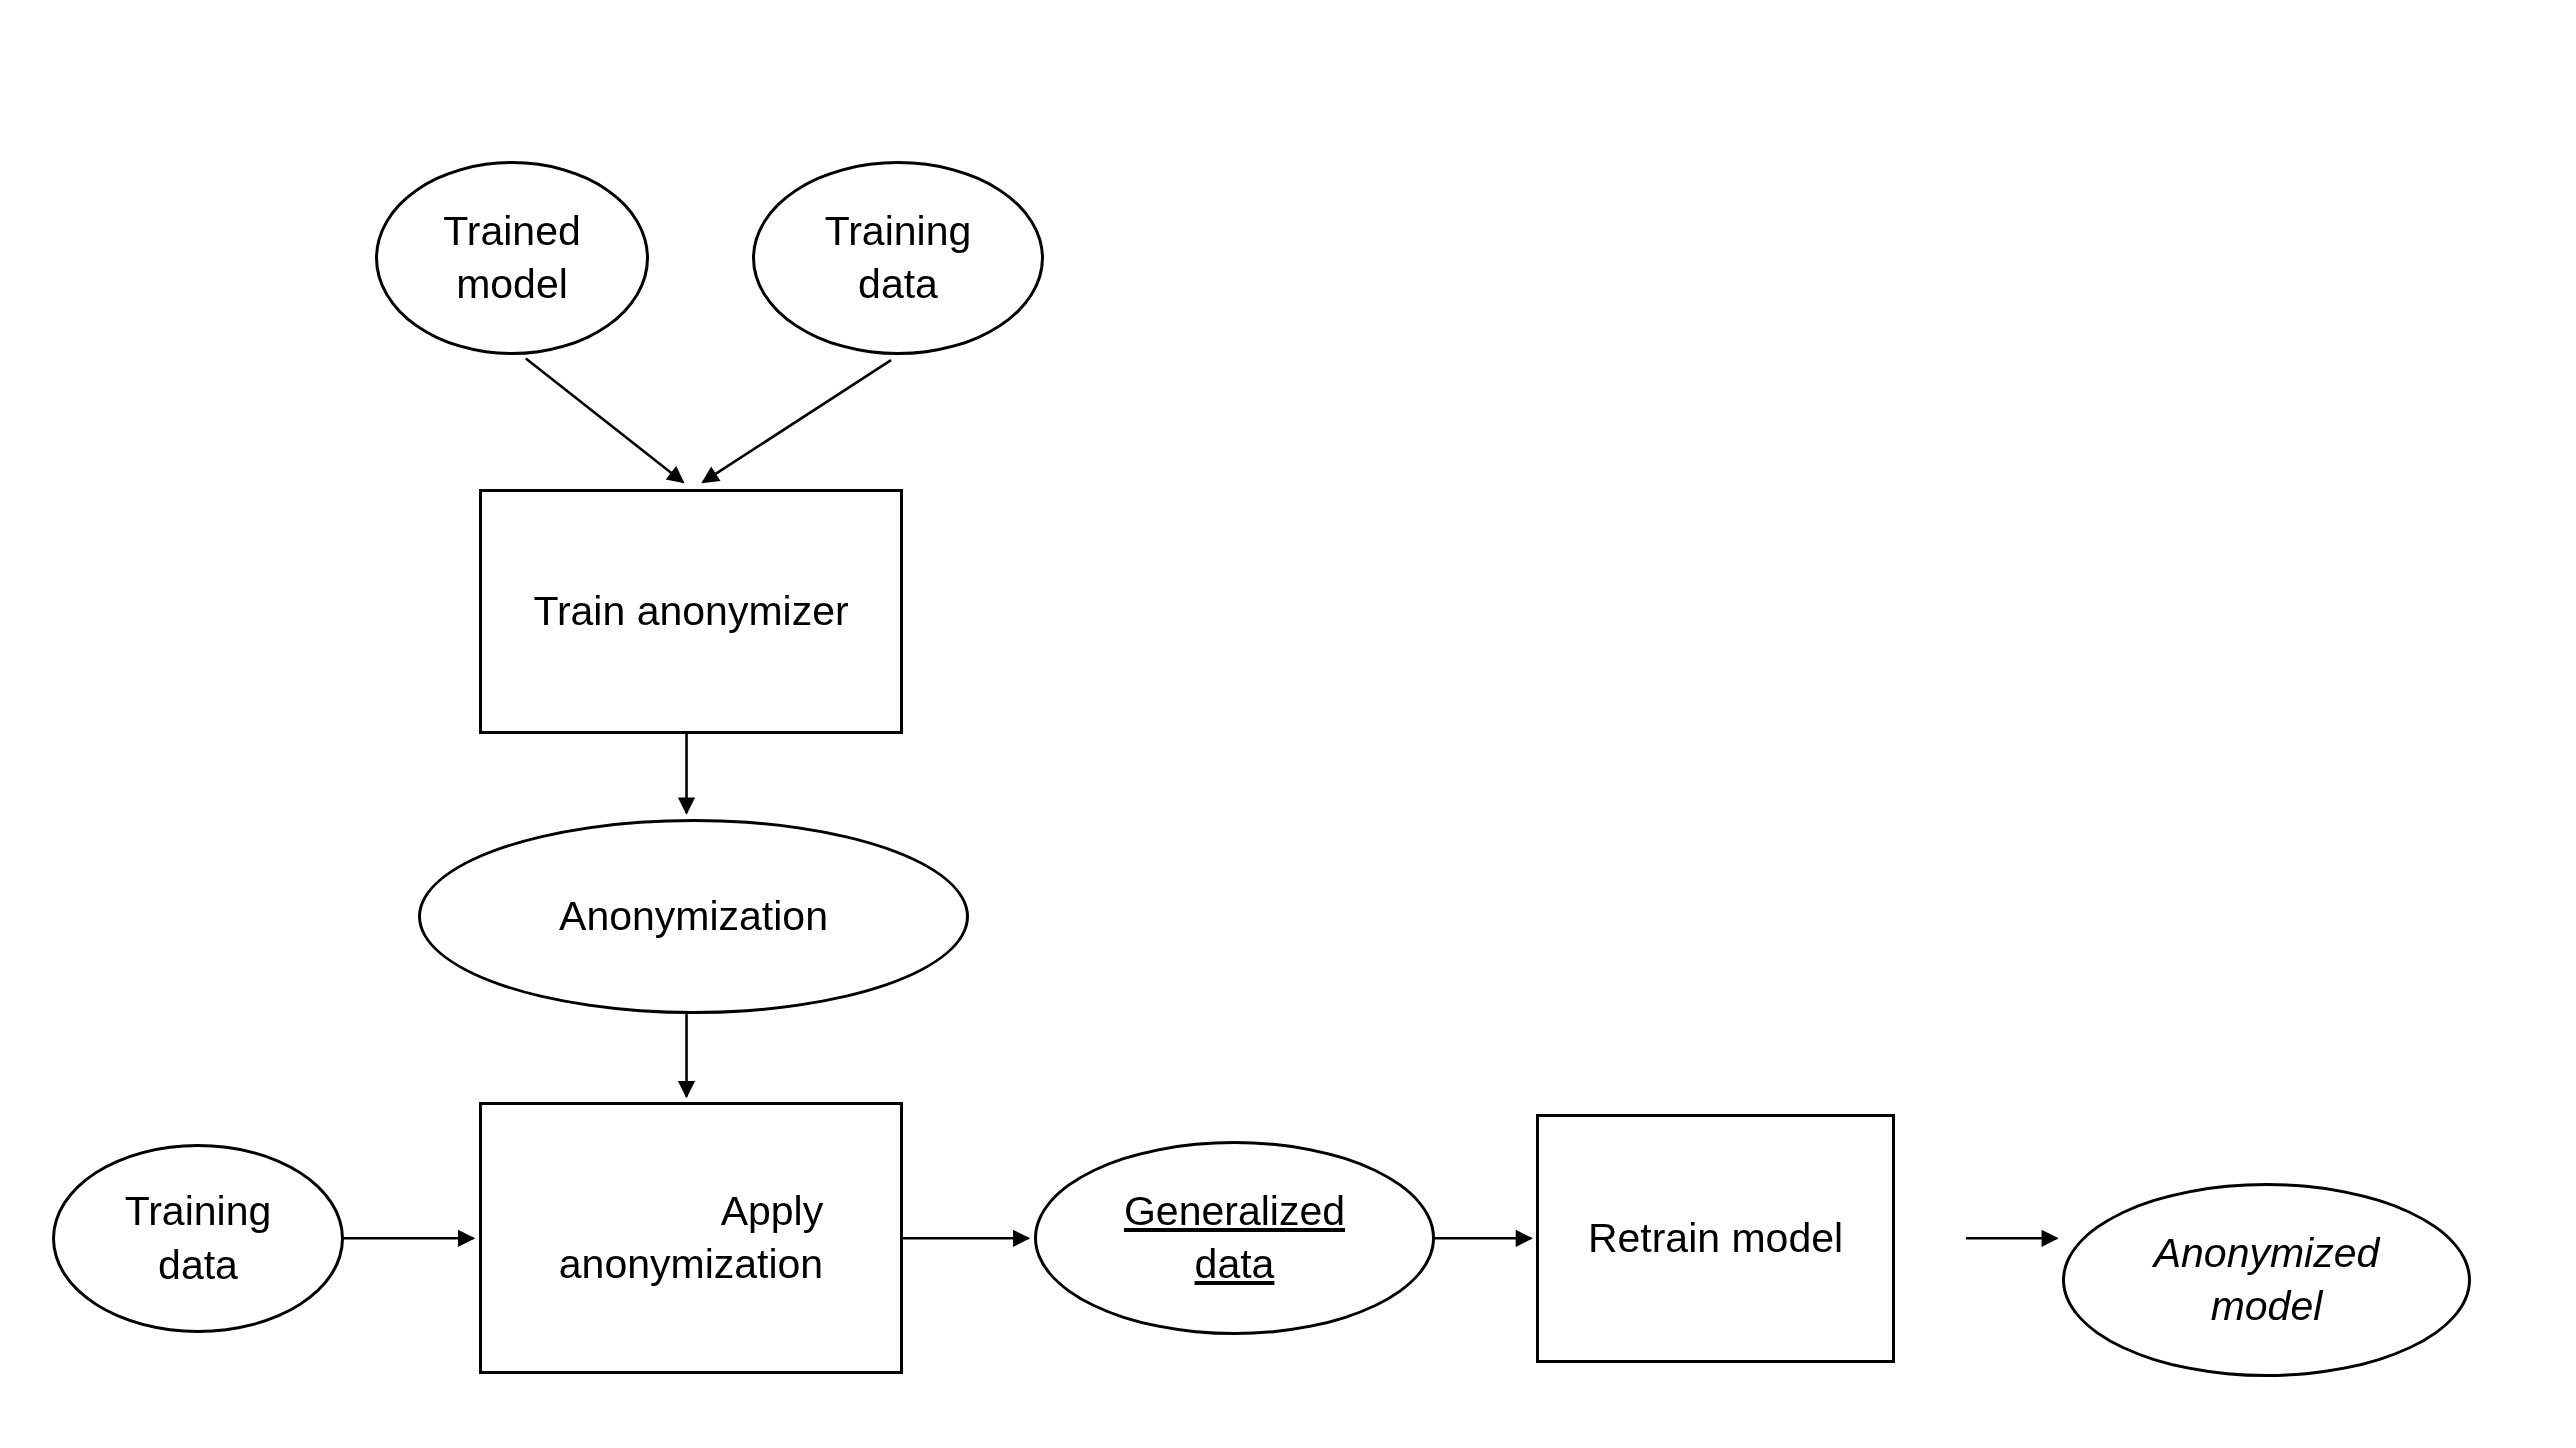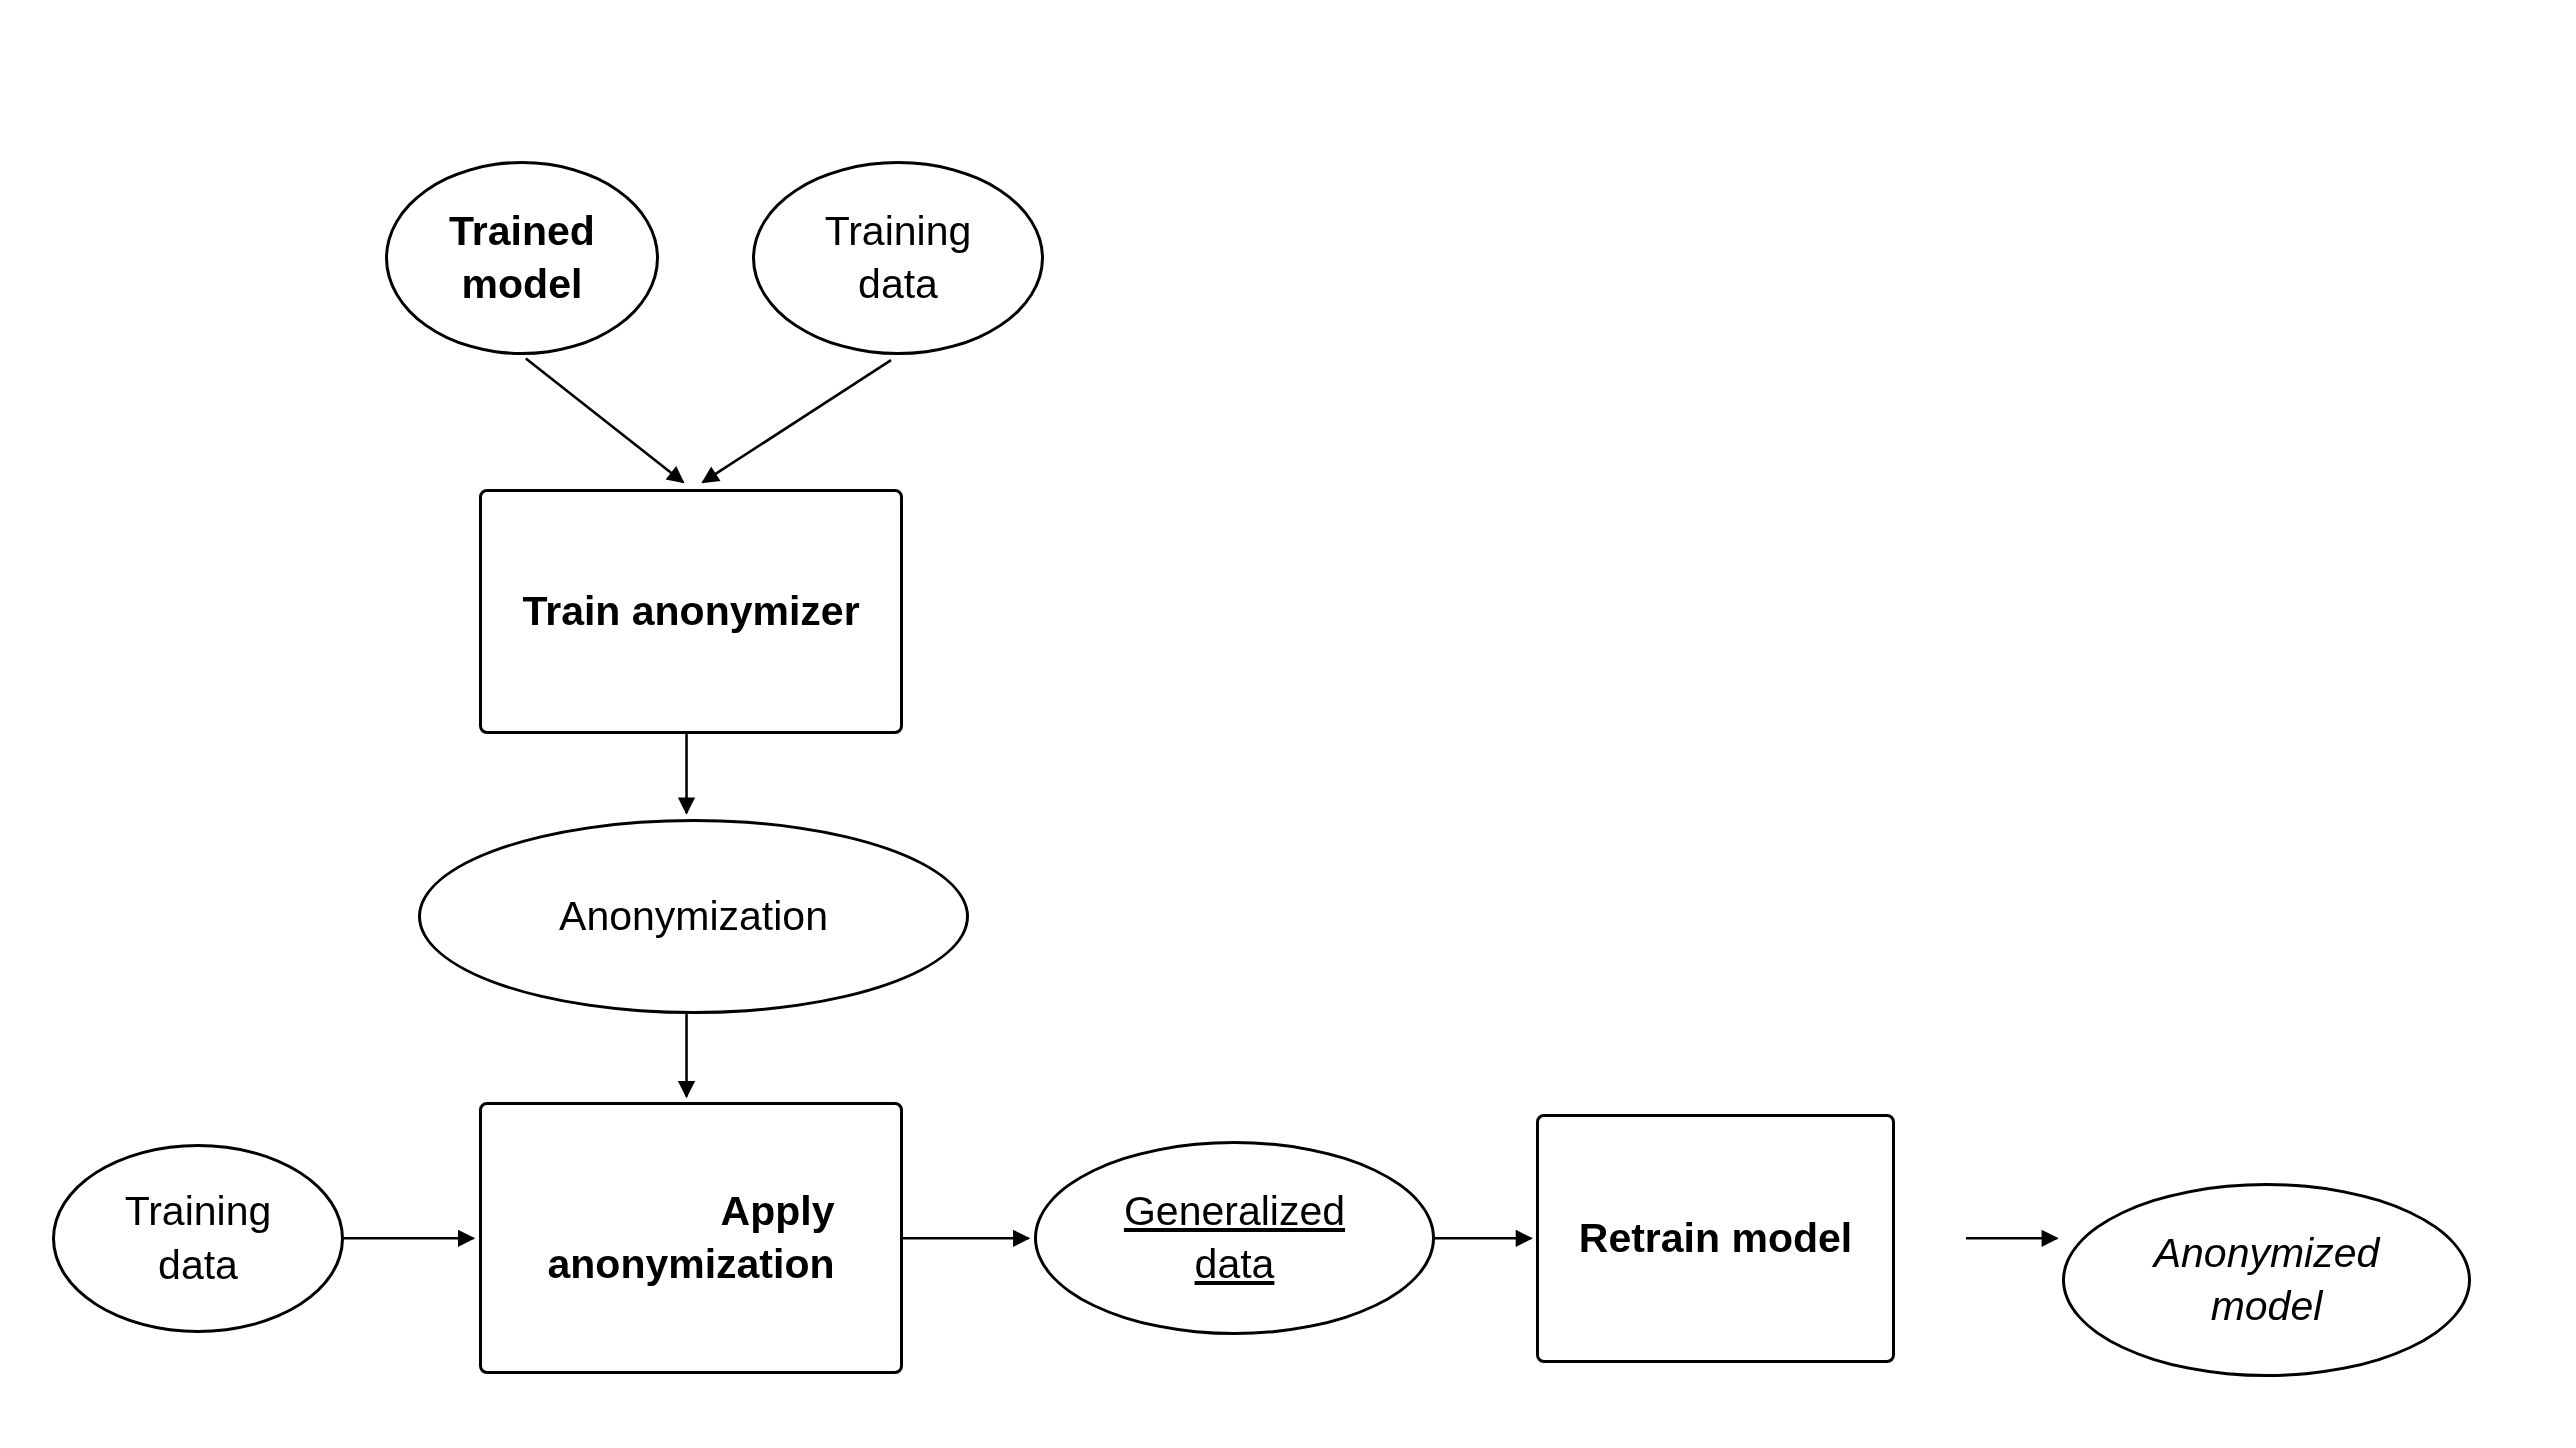--- a/index.html
+++ b/index.html
@@ -30,22 +30,21 @@
     background: #ffffff;
     display: flex;
     align-items: center;
     justify-content: center;
     text-align: center;
   }
   .node.ellipse {
     border-radius: 50%;
   }
   .node.rect {
-    border-radius: 8px;
-    font-weight: bold;
+    border-radius: 0;
   }
   .label {
     font-size: 41px;
     line-height: 1.3;
     white-space: pre-line;
     color: #000000;
   }
   .edge-line {
     stroke: #000000;
     stroke-width: 3;
@@ -66,21 +65,21 @@
     <line class="edge-line" x1="612" y1="417" x2="795" y2="561" marker-end="url(#arrowhead)"></line>
     <line class="edge-line" x1="1037" y1="419" x2="818" y2="561" marker-end="url(#arrowhead)"></line>
     <line class="edge-line" x1="799" y1="854" x2="799" y2="946" marker-end="url(#arrowhead)"></line>
     <line class="edge-line" x1="799" y1="1180" x2="799" y2="1276" marker-end="url(#arrowhead)"></line>
     <line class="edge-line" x1="400" y1="1441" x2="551" y2="1441" marker-end="url(#arrowhead)"></line>
     <line class="edge-line" x1="1051" y1="1441" x2="1197" y2="1441" marker-end="url(#arrowhead)"></line>
     <line class="edge-line" x1="1670" y1="1441" x2="1782" y2="1441" marker-end="url(#arrowhead)"></line>
     <line class="edge-line" x1="2288" y1="1441" x2="2394" y2="1441" marker-end="url(#arrowhead)"></line>
   </svg>
 
-  <div class="node ellipse" style="left:385px; top:161px; width:274px; height:194px;font-weight:bold;">
+  <div class="node ellipse" style="left:375px; top:161px; width:274px; height:194px;">
     <span class="label">Trained
 model</span>
   </div>
 
   <div class="node ellipse" style="left:752px; top:161px; width:292px; height:194px;">
     <span class="label">Training
 data</span>
   </div>
 
   <div class="node rect" style="left:479px; top:489px; width:424px; height:245px;">

